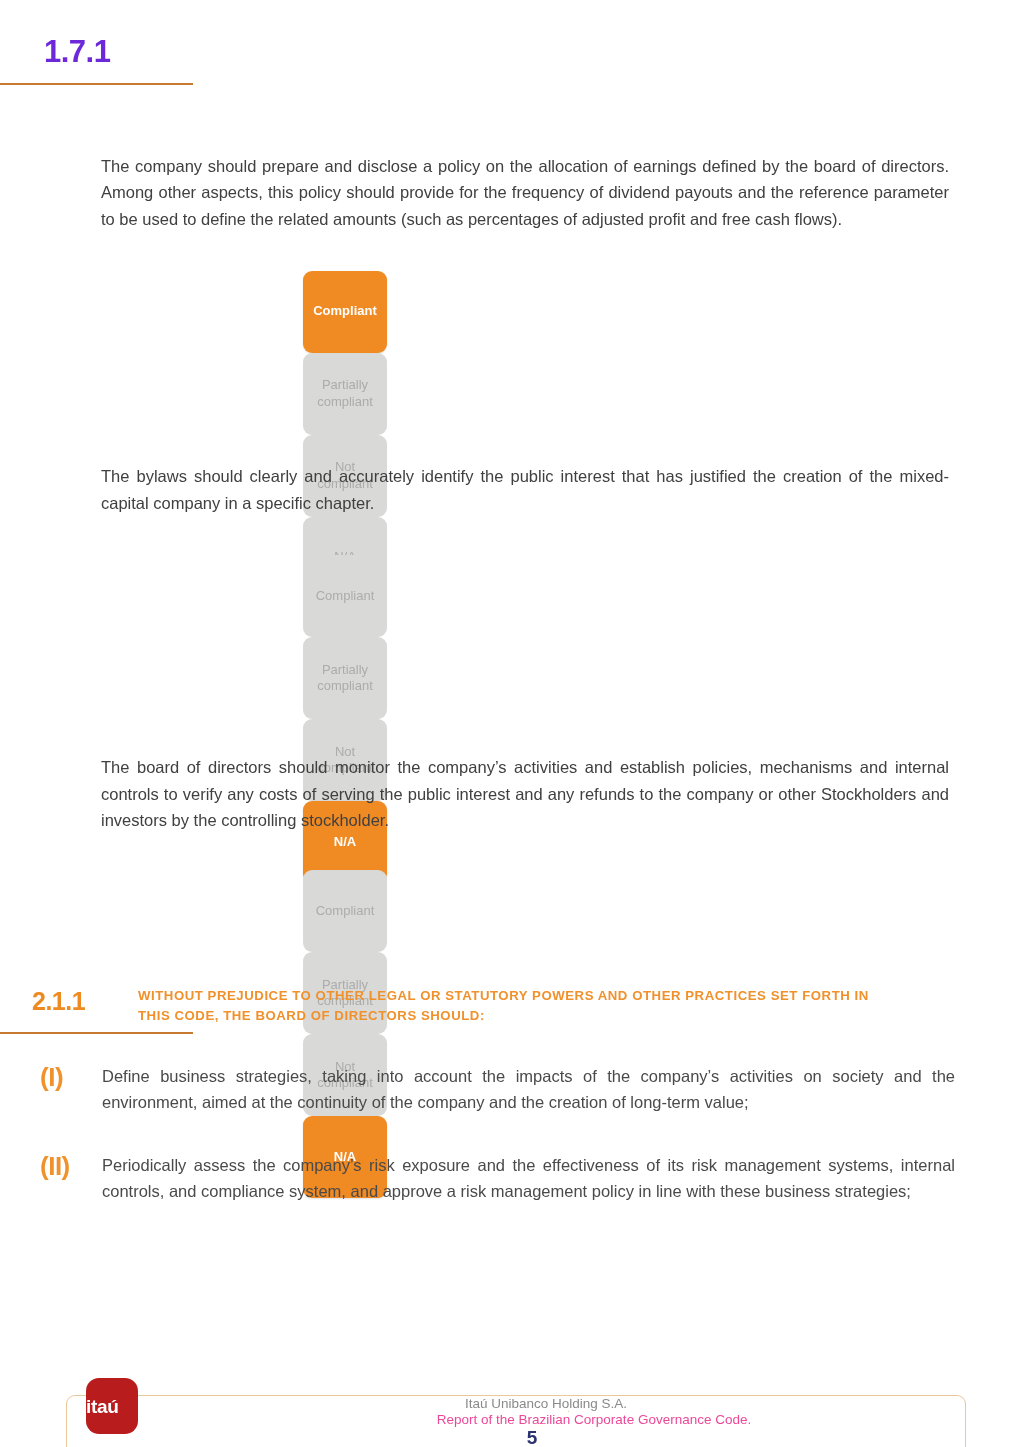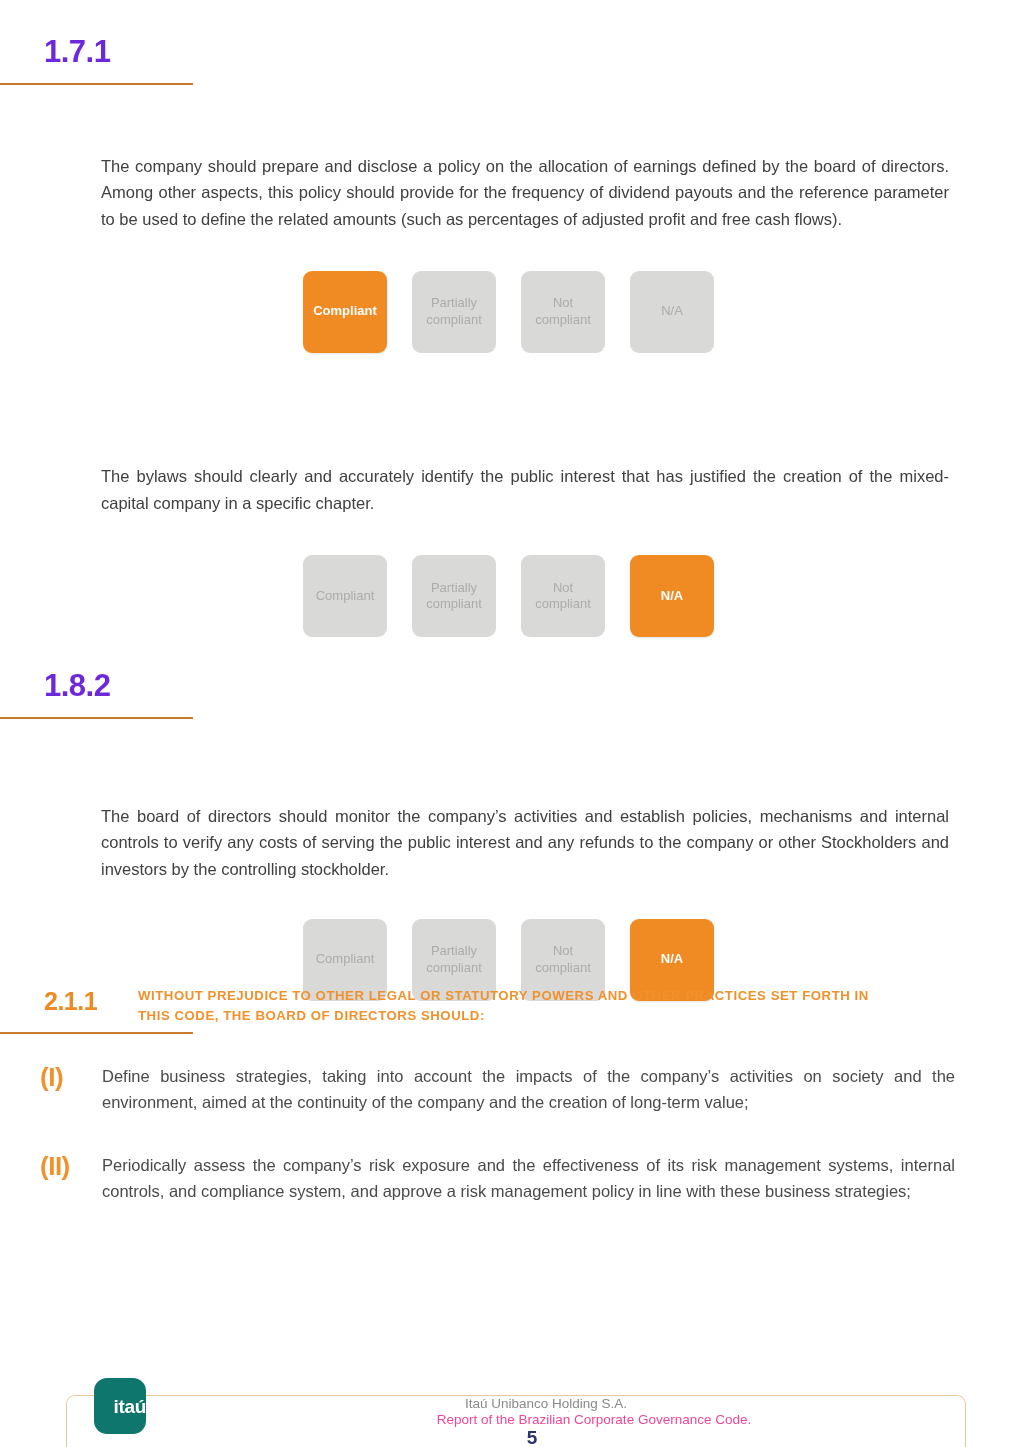--- a/index.html
+++ b/index.html
@@ -49,21 +49,21 @@
     width: 848px;
     margin-left: 101px;
     font-stretch: condensed;
     margin-top: 40px;
   }
 
   
   .options-row {
     display: flex;
     margin-left: 303px;
-    gap: 25px;
+    flex-direction: column;
   }
   .option-box {
     width: 84px;
     height: 82px;
     border-radius: 9px;
     background: #D9D9D7;
     display: flex;
     align-items: center;
     justify-content: center;
     text-align: center;
@@ -80,21 +80,21 @@
     box-shadow: 0 1px 2px rgba(0,0,0,0.12);
   }
   .intro-row {
     display: flex;
     align-items: flex-start;
   }
   .intro-number {
     font-size: 25px;
     font-weight: bold;
     color: #ED8B22;
-    padding-left: 44px;
+    padding-left: 32px;
     width: 138px;
     flex: 0 0 138px;
     line-height: 1.25;
     letter-spacing: -0.5px;
   }
   .intro-title {
     font-size: 13.2px;
     font-weight: bold;
     color: #F0912C;
     letter-spacing: 0.55px;
@@ -170,29 +170,29 @@
   }
   .footer-page {
     font-size: 19px;
     font-weight: bold;
     color: #2B3270;
     padding-right: 72px;
   }
 
   .logo {
     position: absolute;
-    left: 94px;
+    left: 86px;
     top: 1378px;
     width: 52px;
     height: 56px;
-    background: #0f766e;
+    background: #b91c1c;
     border-radius: 13px;
     display: flex;
     align-items: center;
-    justify-content: flex-end;
+    justify-content: flex-start;
     z-index: 5;
   }
   .logo-text {
     color: #ffffff;
     font-size: 19px;
     font-weight: bold;
     letter-spacing: -0.3px;
     line-height: 1;
   }
 </style>
@@ -223,24 +223,20 @@
     <div style="height:39px"></div>
     <div class="options-row">
       <div class="option-box">Compliant</div>
       <div class="option-box">Partially compliant</div>
       <div class="option-box">Not compliant</div>
       <div class="option-box selected">N/A</div>
     </div>
   </div>
 
   <div style="position:absolute; left:0; top:670px; width:100%;">
-    <div class="section-head">
-      <span class="section-number">1.8.2</span>
-      <div class="section-rule"></div>
-    </div>
     <div style="height:44px"></div>
     <div class="body-text">The board of directors should monitor the company’s activities and establish policies, mechanisms and internal controls to verify any costs of serving the public interest and any refunds to the company or other Stockholders and investors by the controlling stockholder.</div>
     <div style="height:36px"></div>
     <div class="options-row">
       <div class="option-box">Compliant</div>
       <div class="option-box">Partially compliant</div>
       <div class="option-box">Not compliant</div>
       <div class="option-box selected">N/A</div>
     </div>
   </div>

